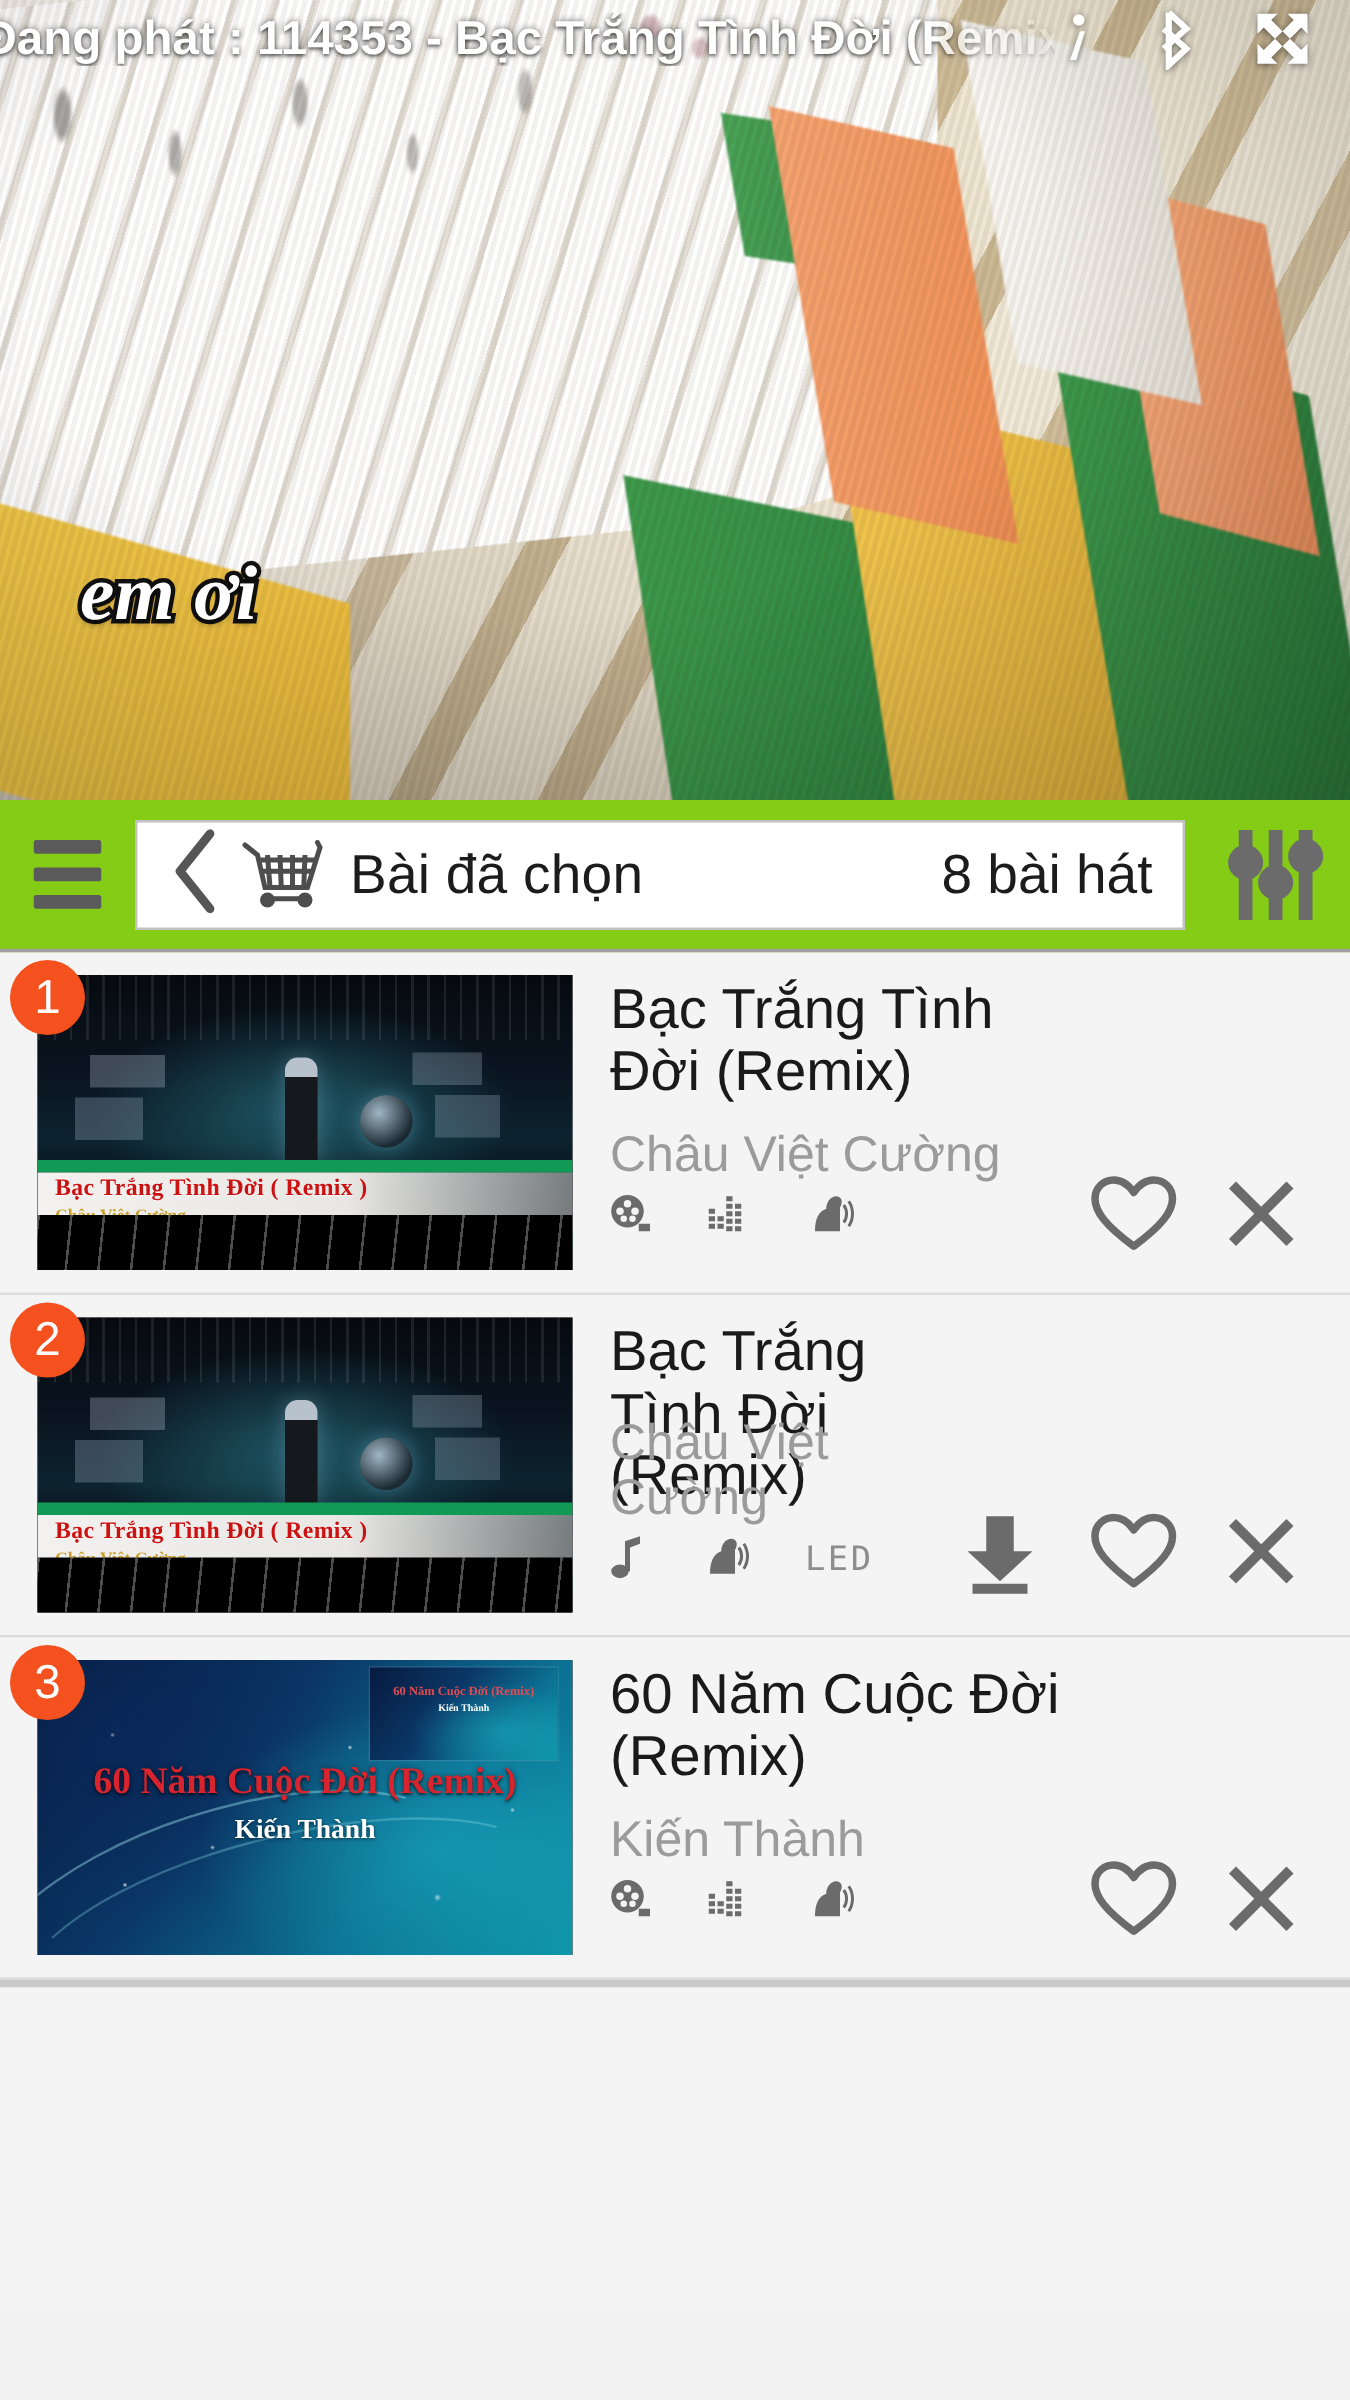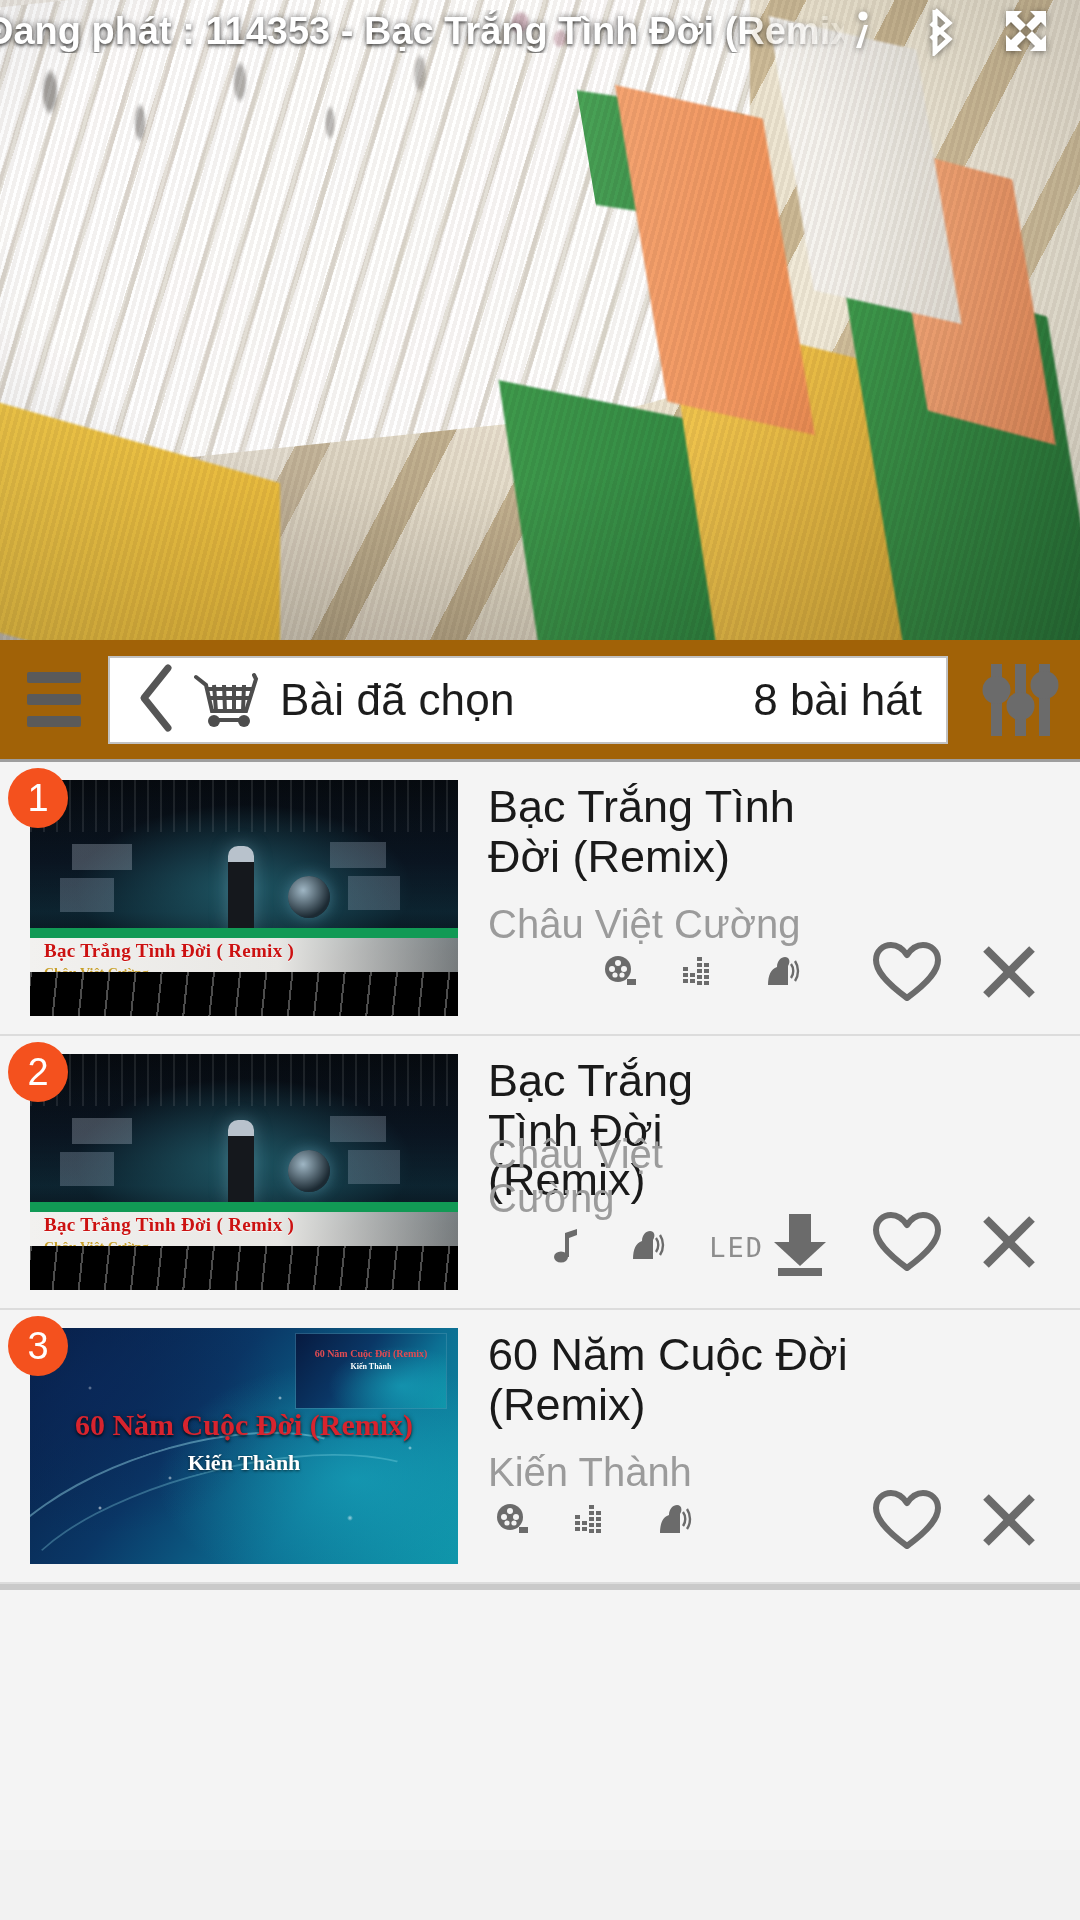--- a/index.html
+++ b/index.html
@@ -135,21 +135,21 @@
     font-size:66px; color:#2222ee;
     -webkit-text-stroke:8px #ffffff;
     paint-order:stroke fill;
     text-shadow:3px 4px 4px rgba(0,0,0,.35);
   }
 
   
   .toolbar {
     position:relative;
     width:1080px; height:122px;
-    background:#a16207;
+    background:#84cc16;
     display:flex; align-items:center;
     border-bottom:3px solid #9e9e9e;
   }
   .hamburger {
     width:108px; display:flex; flex-direction:column;
     align-items:center; justify-content:center; gap:11px;
     cursor:pointer;
   }
   .hamburger span { display:block; width:54px; height:11px; background:#5a5a5a; border-radius:2px; }
   .title-box {
@@ -260,21 +260,21 @@
     width:60px; height:60px; border-radius:50%;
     background:#f4511e; color:#fff;
     display:flex; align-items:center; justify-content:center;
     font-size:38px; line-height:1;
   }
 
   .info { flex:1; position:relative; padding:20px 0 0 28px; }
   .song-title { font-size:45px; color:#1a1a1a; line-height:1.1; }
   .meta { position:absolute; left:28px; bottom:44px; }
   .artist { font-size:40px; color:#9b9b9b; line-height:1.1; }
-  .tags { display:flex; align-items:center; gap:44px; margin-top:10px; height:34px;justify-content:flex-end; }
+  .tags { display:flex; align-items:center; gap:44px; margin-top:10px; height:34px; }
   .tag-led { font-family:"DejaVu Sans Mono", monospace; font-size:27px; color:#8d8d8d; letter-spacing:2px; }
 
   .actions {
     display:flex; align-items:center; gap:36px;
     padding-right:40px; padding-bottom:26px;
     align-self:flex-end;
   }
   .act { cursor:pointer; }
 
   .list-end { width:1080px; height:6px; background:#c9c9c9; }
@@ -320,20 +320,21 @@
               <path d="M4 4 L20 4 L15 9 L24 18 L18 24 L9 15 L4 20 Z"></path>
               <path d="M44 4 L44 20 L39 15 L30 24 L24 18 L33 9 L28 4 Z"></path>
               <path d="M4 44 L4 28 L9 33 L18 24 L24 30 L15 39 L20 44 Z"></path>
               <path d="M44 44 L28 44 L33 39 L24 30 L30 24 L39 33 L44 28 Z"></path>
             </g>
           </svg>
         </span>
       </div>
     </div>
 
+    <div class="lyric lyric-1">em ơi</div>
   </div>
 
   <div class="toolbar">
     <div class="hamburger">
       <span></span>
         <span></span>
         <span></span>
     </div>
 
     <div class="title-box">

